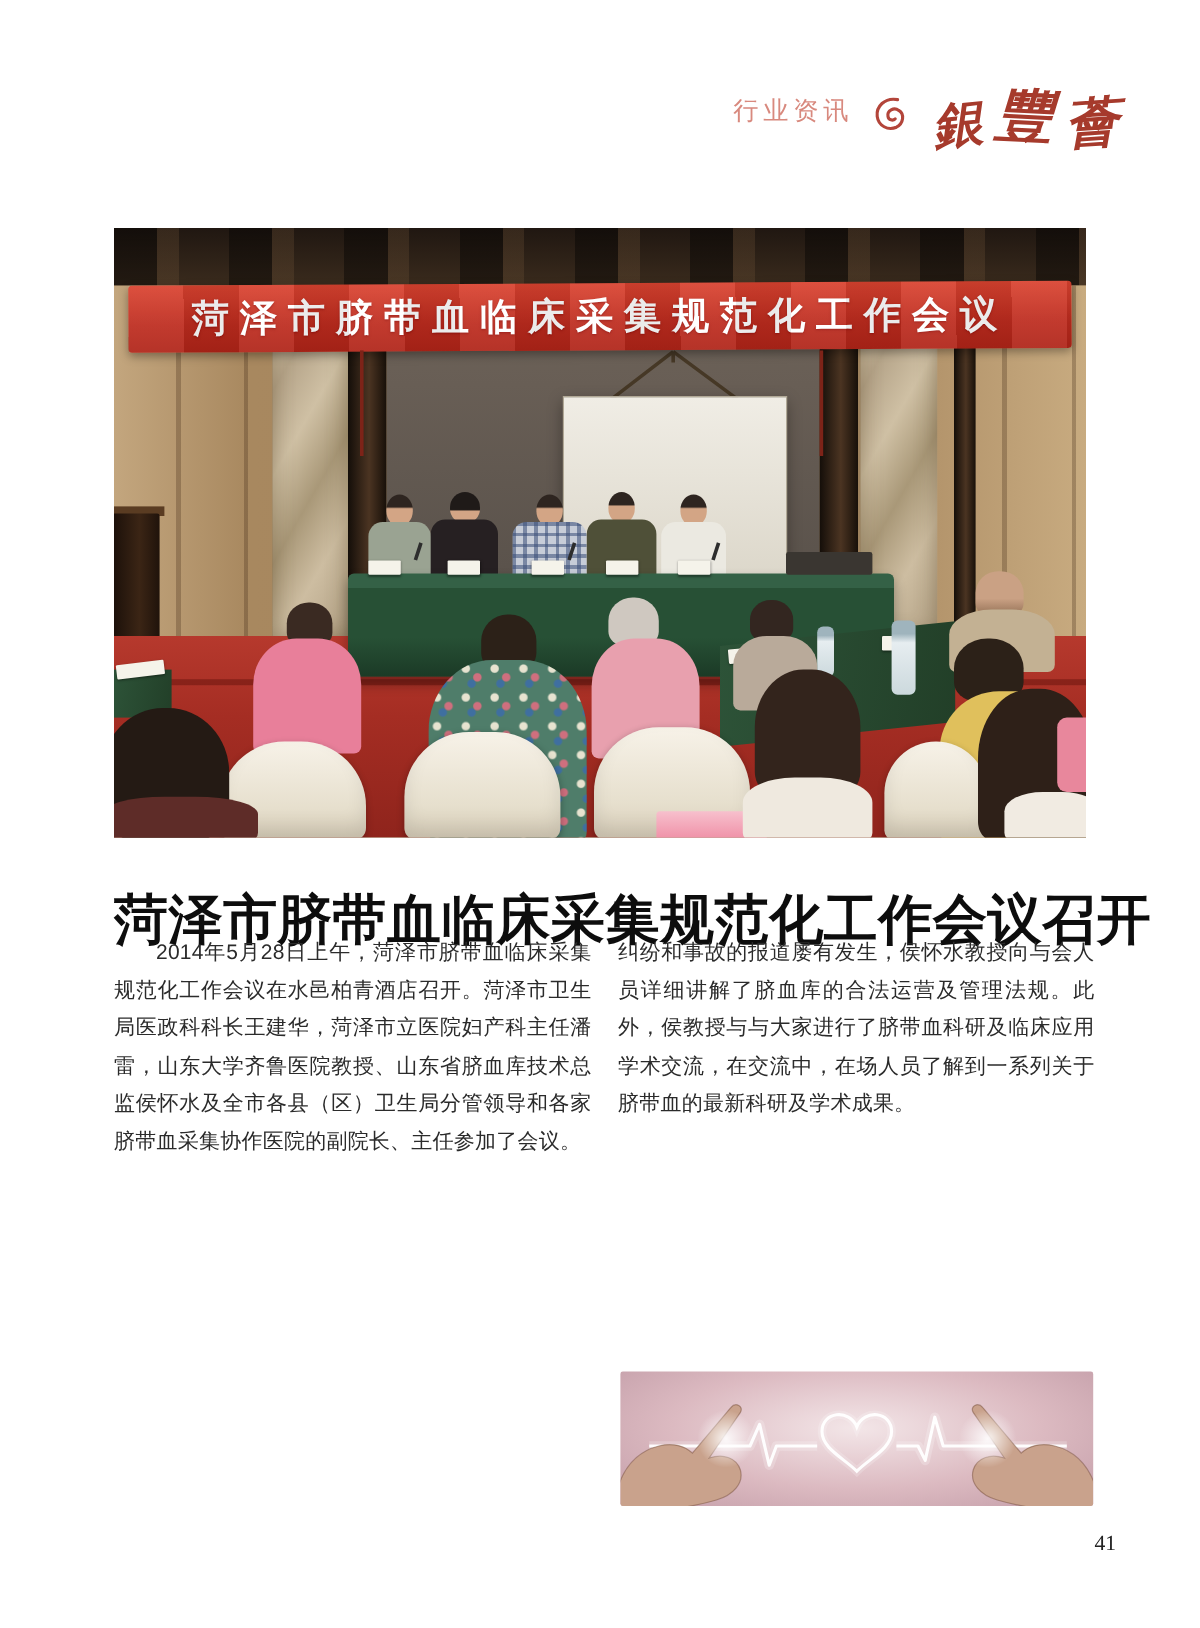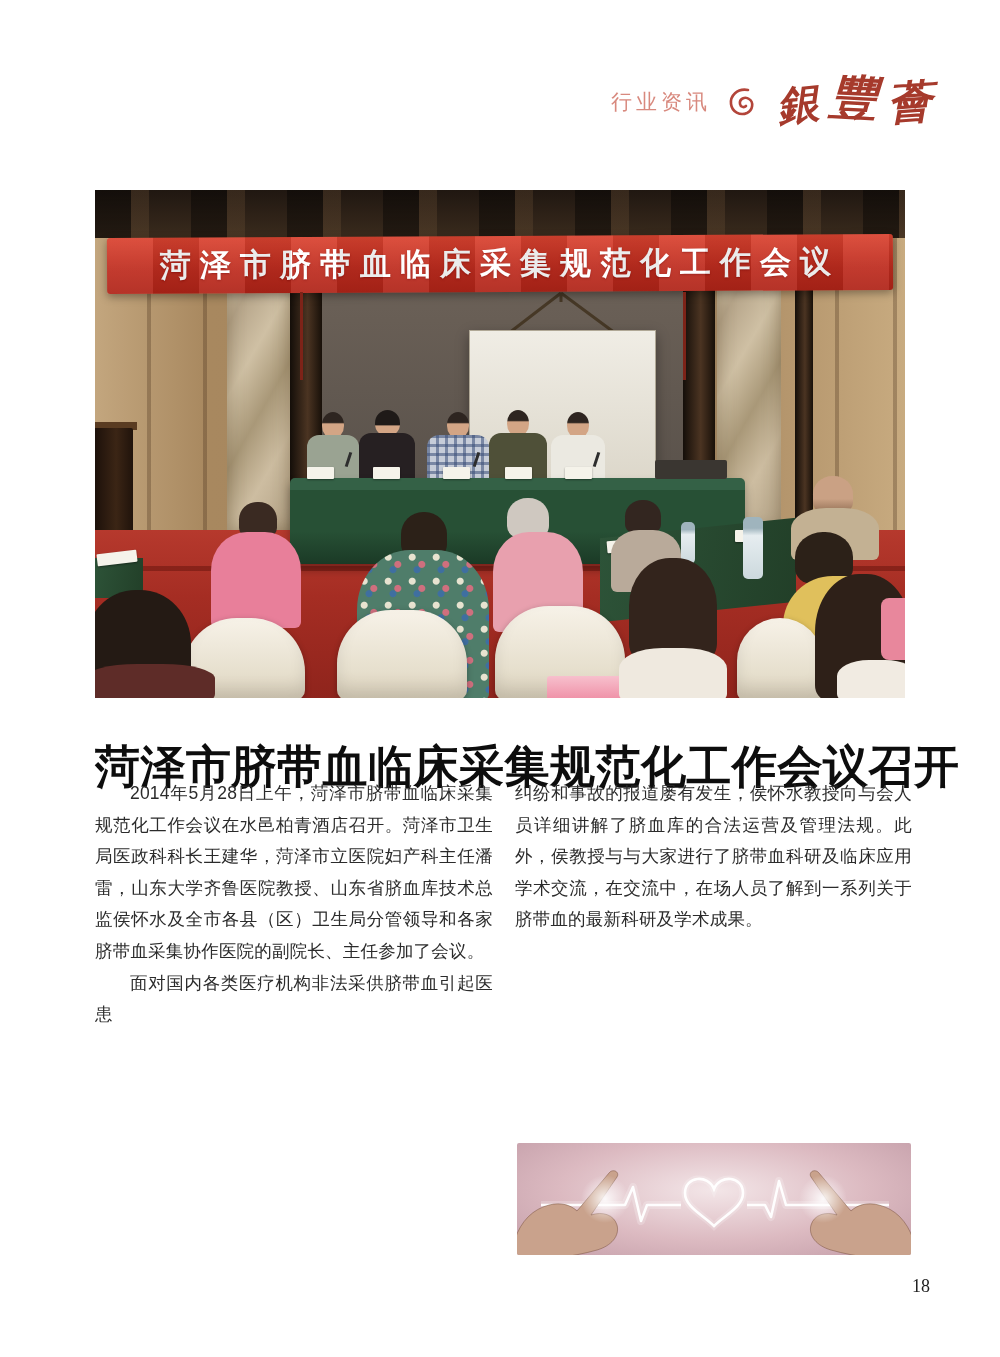--- a/index.html
+++ b/index.html
@@ -1,20 +1,20 @@
 <!DOCTYPE html>
 <html><head>
 <meta charset="utf-8">
 <style>
   html,body{margin:0;padding:0;background:#888;}
   .page{position:relative;width:1000px;height:1357px;background:#ffffff;margin:0 auto;
         font-family:"Liberation Sans",sans-serif;overflow:hidden;}
 
   
-  .hdr{position:absolute;top:78px;right:68px;display:flex;align-items:center;gap:16px;}
+  .hdr{position:absolute;top:78px;right:68px;display:flex;gap:16px;}
   .hdr .section-label{font-size:21px;letter-spacing:4px;color:#d8897e;}
   .hdr .logo{display:flex;align-items:flex-end;gap:10px;color:#a63a2c;
              font-family:"Liberation Serif",serif;font-weight:bold;font-style:italic;}
   .hdr .logo span{display:inline-block;line-height:1;}
   .hdr .logo .c0{font-size:42px;transform:rotate(-6deg);}
   .hdr .logo .c1{font-size:48px;transform:rotate(3deg) translateY(-4px);}
   .hdr .logo .c2{font-size:45px;transform:rotate(-4deg);}
 
   
   .photo{position:absolute;left:95px;top:190px;width:810px;height:508px;background:#9b7f60;overflow:hidden;}
@@ -226,21 +226,20 @@
       <div class="hair" style="left:720px;top:384px;width:96px;height:126px;background:#2e2018;border-radius:46% 46% 12% 12%;"></div>
       <div class="back" style="left:742px;top:470px;width:80px;height:40px;background:#f1ebe2;"></div>
     </div>
     <div style="left:786px;top:408px;width:26px;height:62px;background:#e8879c;border-radius:8px 0 0 8px;"></div>
   </div>
 
   <h1 class="headline">菏泽市脐带血临床采集规范化工作会议召开</h1>
 
   <div class="col col-left">
     <p>2014年5月28日上午，菏泽市脐带血临床采集规范化工作会议在水邑柏青酒店召开。菏泽市卫生局医政科科长王建华，菏泽市立医院妇产科主任潘雷，山东大学齐鲁医院教授、山东省脐血库技术总监侯怀水及全市各县（区）卫生局分管领导和各家脐带血采集协作医院的副院长、主任参加了会议。</p>
-    <p>面对国内各类医疗机构非法采供脐带血引起医患</p>
   </div>
   <div class="col col-right">
     <p class="no-indent">纠纷和事故的报道屡有发生，侯怀水教授向与会人员详细讲解了脐血库的合法运营及管理法规。此外，侯教授与与大家进行了脐带血科研及临床应用学术交流，在交流中，在场人员了解到一系列关于脐带血的最新科研及学术成果。</p>
   </div>
 
   <div class="hands">
     <svg width="394" height="112" viewBox="0 0 394 112">
       <defs>
         <radialGradient id="glow">
           <stop offset="0" stop-color="#ffffff" stop-opacity="1"></stop>
@@ -254,14 +253,14 @@
       <path d="M197,46 C191,31 168,33 168,50 C168,64 186,72 197,83 C208,72 226,64 226,50 C226,33 203,31 197,46 Z" stroke="#ffffff" stroke-width="7" fill="none" opacity=".2"></path>
       <path d="M197,46 C191,31 168,33 168,50 C168,64 186,72 197,83 C208,72 226,64 226,50 C226,33 203,31 197,46 Z" stroke="#ffffff" stroke-width="2.6" fill="none" opacity=".95"></path>
 
       <path d="M-8,120 L-2,96 C4,78 16,66 32,62 C44,59 54,62 60,68 L92,30 C96,25 103,29 100,34 L74,72 C86,68 97,72 100,82 C103,93 94,103 80,107 C56,114 20,118 -8,120 Z" fill="#c9a28c" stroke="rgba(110,72,52,.45)" stroke-width="1"></path>
       <path transform="translate(394,0) scale(-1,1)" d="M-8,120 L-2,96 C4,78 16,66 32,62 C44,59 54,62 60,68 L92,30 C96,25 103,29 100,34 L74,72 C86,68 97,72 100,82 C103,93 94,103 80,107 C56,114 20,118 -8,120 Z" fill="#c9a28c" stroke="rgba(110,72,52,.45)" stroke-width="1"></path>
       <circle cx="88" cy="56" r="24" fill="url(#glow)" opacity=".9"></circle>
       <circle cx="306" cy="56" r="24" fill="url(#glow)" opacity=".9"></circle>
     </svg>
   </div>
 
-  <div class="page-number">18</div>
+  <div class="page-number">41</div>
 </div>
 
 </body></html>

